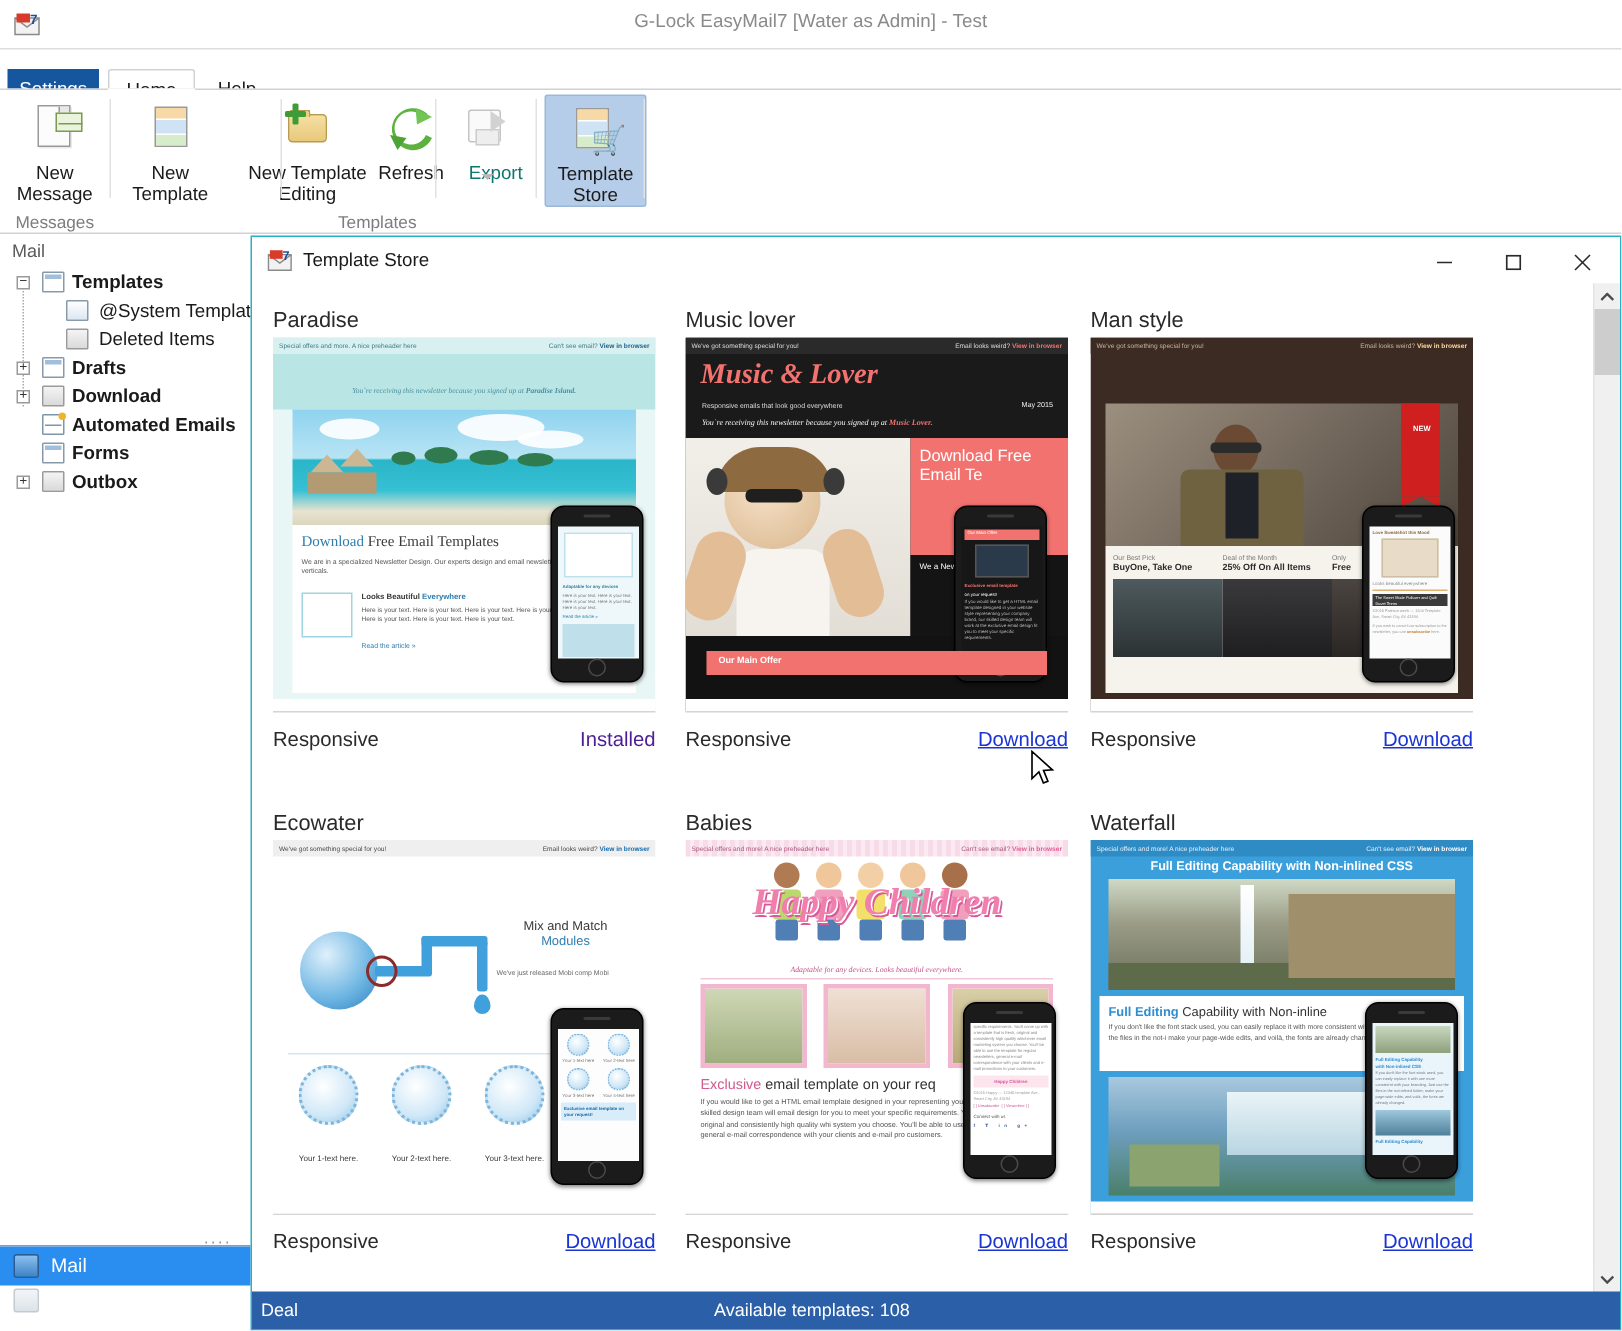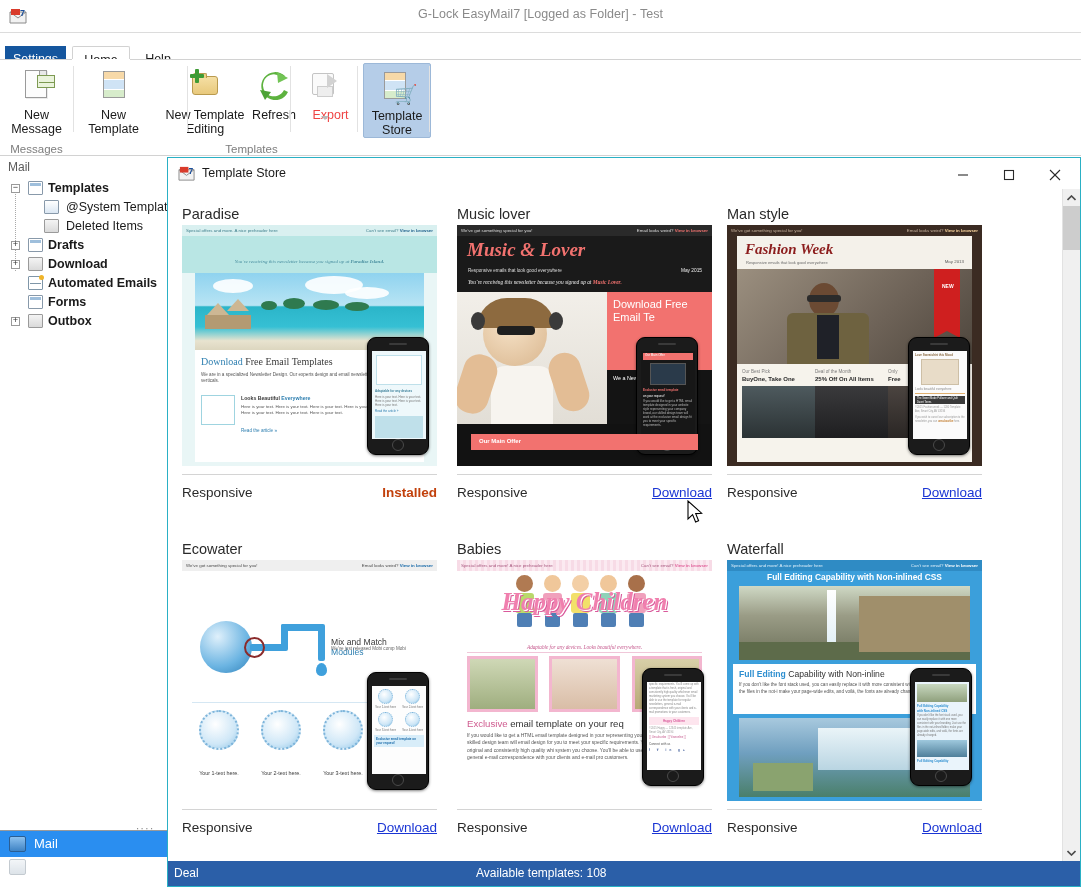--- a/index.html
+++ b/index.html
@@ -69,21 +69,21 @@
     position:absolute; top:3px; text-align:center; cursor:default;
     border-radius:2px; padding-top:4px;
   }
   .rb-btn .rb-ico {
     display:block; margin:0 auto 3px auto; height:38px; width:40px;
     position:relative;
   }
   .rb-btn .rb-lbl {
     display:block; font-size:12.5px; line-height:14px; color:#1a1a1a;
   }
-  .rb-btn.disabled .rb-lbl { color:#ef4444;padding-left:12px; }
+  .rb-btn.disabled .rb-lbl { color:#0f766e;padding-left:12px; }
   .rb-btn.active { background:#b5cde8; border:1px solid #9cb8d8; }
 
   
   .ico-doc {
     position:absolute; left:8px; top:3px; width:22px; height:28px;
     background:#fcfcfc; border:1px solid #9a9a9a;
     box-shadow:1px 1px 0 rgba(0,0,0,.08);
   }
   .ico-doc-fold {
     position:absolute; right:0; top:0; width:7px; height:7px;
@@ -261,21 +261,21 @@
   }
   .card-foot {
     position:relative; height:36px; line-height:36px;
   }
   .card-foot .resp {
     font-size:13.5px; color:#2a2a2a;
   }
   .card-foot .action {
     position:absolute; right:0; top:0; font-size:13.5px;
   }
-  .card-foot .action.installed { color:#c2410c;font-weight:bold; }
+  .card-foot .action.installed { color:#4c1d95; }
   .card-foot .action.download {
     color:#1a35d4; text-decoration:underline; cursor:pointer;
   }
 
   
   .tb { position:absolute; inset:0; }
   .pre-bar {
     position:absolute; left:0; right:0; top:0; height:11px;
     font-size:4.4px; line-height:11px; padding:0 4px;
     white-space:nowrap; overflow:hidden;
@@ -375,21 +375,21 @@
   .ew-logo{position:absolute;left:22px;top:8px;font-family:"Liberation Sans",sans-serif;
     font-style:italic;font-weight:bold;font-size:14px;color:#1769a8;}
   .ew-drop{position:absolute;left:8px;top:8px;width:11px;height:15px;background:#3fa0dc;
     border-radius:50% 50% 50% 50%/60% 60% 40% 40%;}
   .ew-sub{position:absolute;left:9px;top:28px;font-size:4.4px;color:#3a6b88;}
   .ew-date{position:absolute;right:8px;top:27px;font-size:4.6px;color:#3a6b88;}
   .ew-mid{position:absolute;left:10px;right:10px;top:51px;height:94px;}
   .ew-globe{position:absolute;left:8px;top:10px;width:52px;height:52px;border-radius:50%;
     background:radial-gradient(circle at 34% 30%,#dff0fb,#6bb4e2 60%,#2d7fb8);}
   .ew-pipe{position:absolute;background:#3fa0dc;border-radius:2px;}
-  .ew-h2{position:absolute;right:4px;top:26px;width:92px;font-size:8.6px;line-height:10px;color:#3a3a3a;}
+  .ew-h2{position:absolute;right:4px;top:1px;width:92px;font-size:8.6px;line-height:10px;color:#3a3a3a;text-align:center;}
   .ew-h2 b{color:#2e7fb0;font-weight:normal;display:block;}
   .ew-p{position:absolute;right:4px;top:34px;width:92px;font-size:4.6px;line-height:7px;color:#666;}
   .ew-icons{position:absolute;left:10px;right:10px;top:150px;height:80px;}
   .ew-ic{position:absolute;top:0;width:42px;text-align:center;}
   .ew-ic .circ{width:40px;height:40px;border-radius:50%;margin:0 auto;
     background:radial-gradient(circle at 40% 34%,#fff,#cfe7f7 62%,#8dc4e6);
     border:2px dotted #7db4da;}
   .ew-ic .cap{font-size:5.4px;color:#3a3a3a;margin-top:20px;}
 
   
@@ -462,21 +462,21 @@
 
   <div id="app-titlebar">
     <span id="app-icon">
       <svg width="19" height="18" viewBox="0 0 19 18">
         <path d="M1 5 L17 5 L17 16 L1 16 Z" fill="#f2f2f2" stroke="#8a8a8a"></path>
         <path d="M1 5 L9 11 L17 5" fill="none" stroke="#8a8a8a"></path>
         <path d="M2 2 L11 2 L11 8 L2 8 Z" fill="#d93b2b"></path>
         <text x="11" y="9" font-size="9" fill="#1b4f9c" font-family="Liberation Sans, sans-serif" font-weight="bold">7</text>
       </svg>
     </span>
-    <div id="app-title">G-Lock EasyMail7 [Logged as Folder] - Test</div>
+    <div id="app-title">G-Lock EasyMail7 [Water as Admin] - Test</div>
   </div>
 
   <div id="ribbon-tabs">
     <div class="ribbon-tab" id="tab-settings">Settings</div>
     <div class="ribbon-tab" id="tab-home">Home</div>
     <div class="ribbon-tab" id="tab-help">Help</div>
   </div>
 
   <div id="ribbon-body">
 
@@ -787,25 +787,20 @@
 
         <div class="card">
           <div class="card-title">Man style</div>
           <div class="card-thumb">
             <div class="tb">
               <div class="ms-bg"></div>
               <div class="pre-bar" style="color:#c9b49f;background:#3b2b22;">
                 <span class="r"><span>Email looks weird?</span>
                   <b class="lnk" style="color:#ffd9a0">View in browser</b></span>
                 <span>We've got something special for you!</span>
-              </div>
-              <div class="ms-white">
-                <div class="ms-logo">Fashion Week</div>
-                <div class="ms-sub">Responsive emails that look good everywhere</div>
-                <div class="ms-date">May 2013</div>
               </div>
 
               <div class="ms-hero">
                 <div style="position:absolute;left:72px;top:14px;width:30px;height:34px;border-radius:50%;background:#6b4a33"></div>
                 <div style="position:absolute;left:70px;top:26px;width:34px;height:7px;border-radius:3px;background:#2b2b2b"></div>
                 <div style="position:absolute;left:50px;top:44px;width:82px;height:52px;background:#6e6240;border-radius:6px 6px 0 0"></div>
                 <div style="position:absolute;left:80px;top:46px;width:22px;height:44px;background:#1f2128"></div>
               </div>
               <div class="ms-ribbon">
                   <span>NEW</span>

